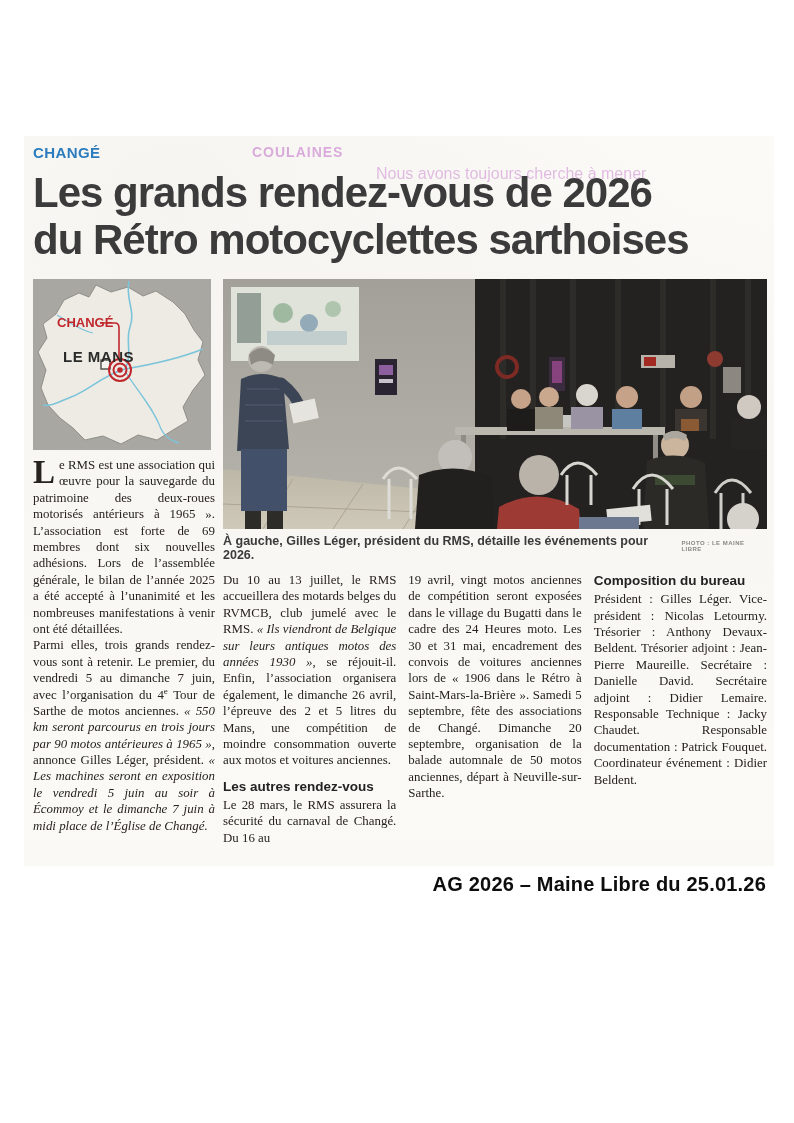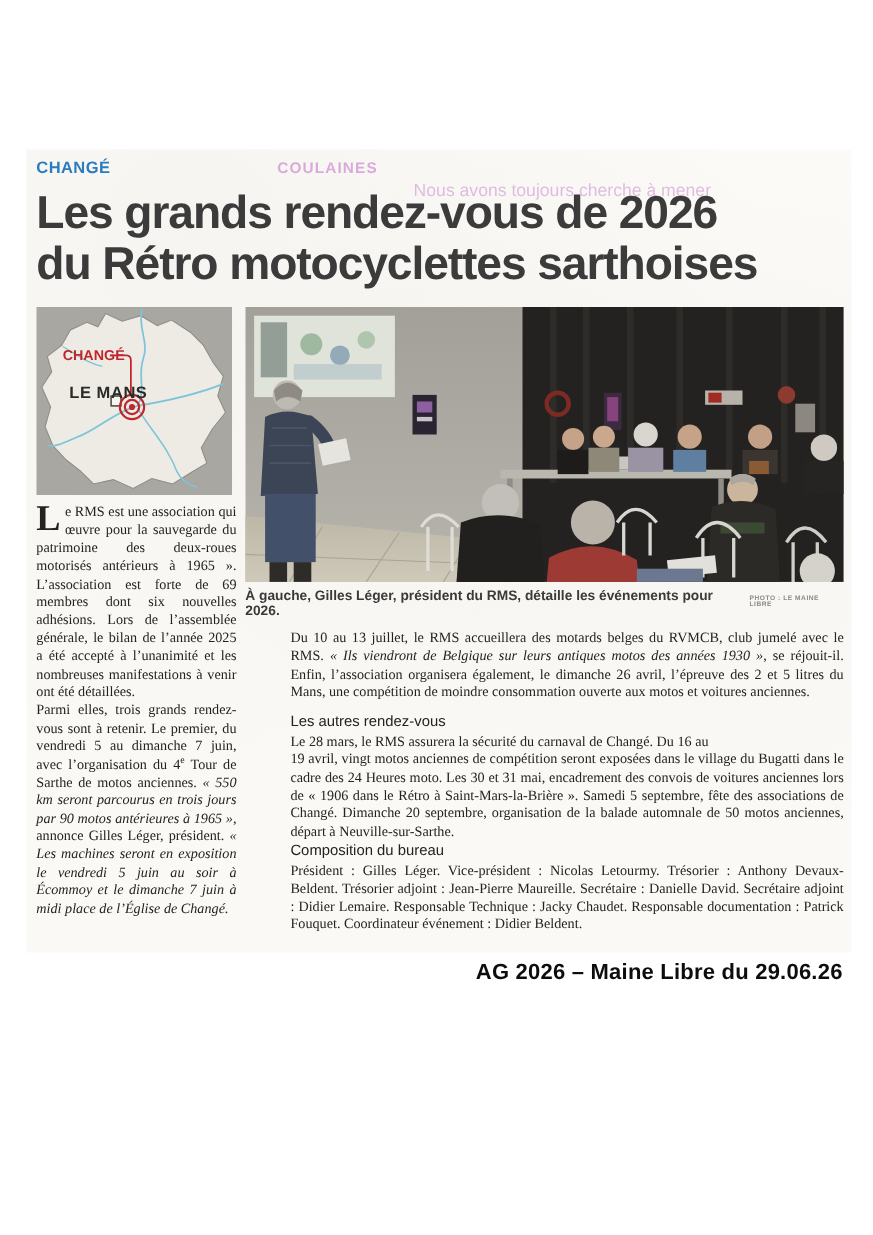--- a/index.html
+++ b/index.html
@@ -51,25 +51,25 @@
                  margin-top:5px; width:544px;font-weight:bold; }
   .caption { font-size:12.5px; color:#3a3a3a; }
   .credit  { font-size:6px; color:#8a8882; letter-spacing:0.5px; text-transform:uppercase; }
 
   .bodytext {
     font-family:"Liberation Serif", "DejaVu Serif", serif;
     font-size:12.9px; line-height:1.27; color:#26231f;
     text-align:justify;
   }
   .col1-text { margin-top:7px; }
-  .cols3 { display:grid; grid-template-columns:1fr; column-gap:12px; margin-top:10px;margin-left:41px; }
+  .cols3 { display:grid; grid-template-columns:1fr 1fr 1fr; column-gap:12px; margin-top:10px; }
 
   .bodytext p { margin:0; }
   .subhead {
-    font-family:"Liberation Sans", sans-serif; font-weight:normal;
+    font-family:"Liberation Sans", sans-serif; font-weight:bold;
     font-size:13.5px; color:#222; margin:9px 0 2px 0; text-align:left;
   }
   .subhead.first { margin-top:0; }
   .it { font-style:italic; }
   sup { font-size:9px; line-height:0; }
   .dropcap {
     float:left; font-size:33px; line-height:27px; padding:2px 4px 0 0;
     font-weight:bold; font-family:"Liberation Serif", serif; color:#26231f;
   }
 
@@ -247,14 +247,14 @@
           </div>
           <div class="bodytext">
             <div class="subhead first">Composition du bureau</div>
             <p><span>Président : Gilles Léger. Vice-président : Nicolas Letourmy. Trésorier : Anthony Devaux-Beldent. Trésorier adjoint : Jean-Pierre Maureille. Secrétaire : Danielle David. Secrétaire adjoint : Didier Lemaire. Responsable Technique : Jacky Chaudet. Responsable documentation : Patrick Fouquet. Coordinateur événement : Didier Beldent.</span></p>
           </div>
         </div>
       </div>
     </div>
   </div>
 
-  <div class="annotation">AG 2026 – Maine Libre du 29.06.26</div>
+  <div class="annotation">AG 2026 – Maine Libre du 25.01.26</div>
 </div>
 
 </body></html>

